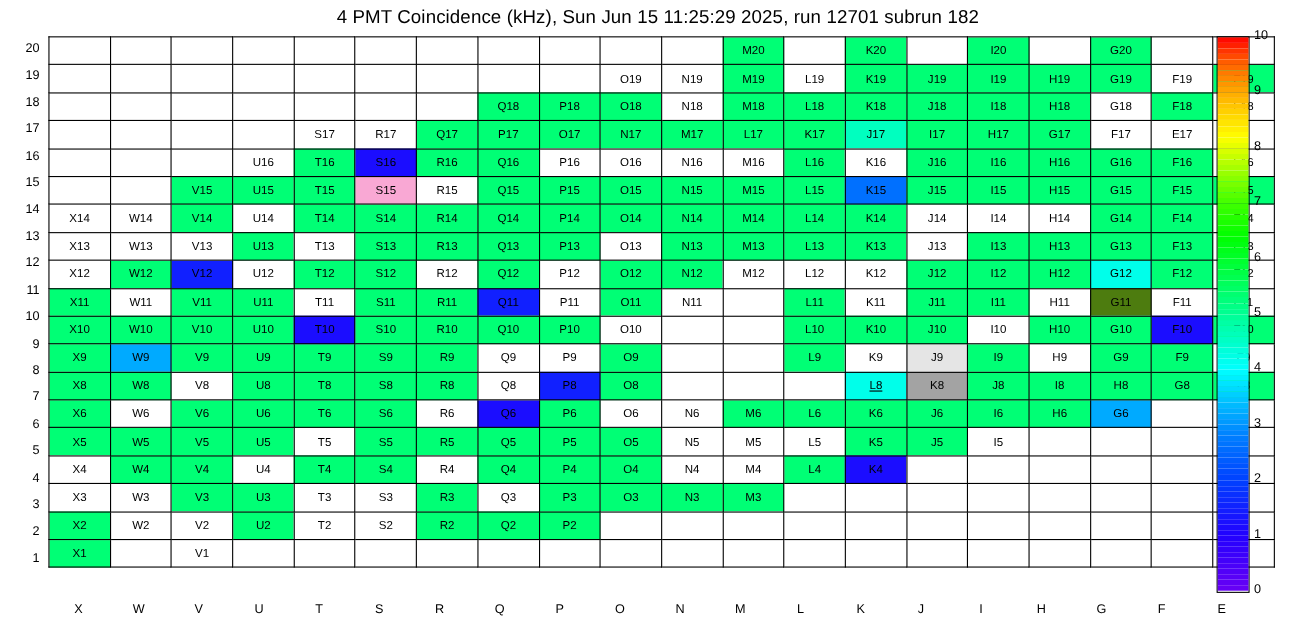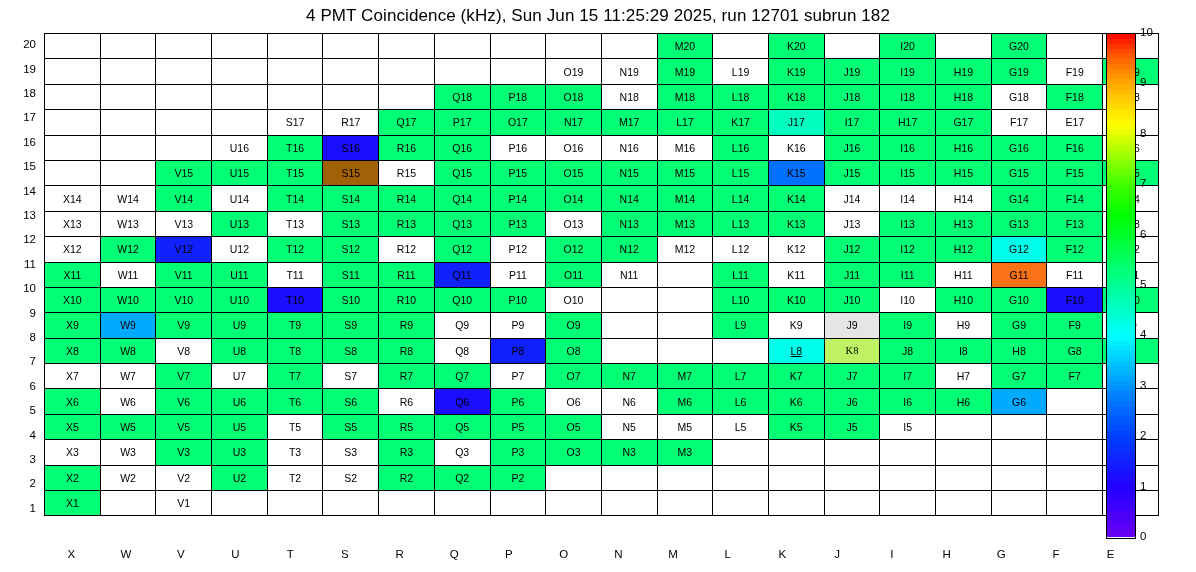--- a/index.html
+++ b/index.html
@@ -161,21 +161,21 @@
             <td class="cell" style="background: rgb(0, 255, 117);">G16</td>
             <td class="cell" style="background: rgb(0, 255, 117);">F16</td>
             <td class="cell">E16</td>
           </tr>
           <tr>
             <td class="cell empty"></td>
             <td class="cell empty"></td>
             <td class="cell" style="background: rgb(0, 255, 117);">V15</td>
             <td class="cell" style="background: rgb(0, 255, 117);">U15</td>
             <td class="cell" style="background: rgb(0, 255, 117);">T15</td>
-            <td class="cell" style="background: #a16207;">S15</td>
+            <td class="cell" style="background: #f9a8d4;">S15</td>
             <td class="cell">R15</td>
             <td class="cell" style="background: rgb(0, 255, 117);">Q15</td>
             <td class="cell" style="background: rgb(0, 255, 117);">P15</td>
             <td class="cell" style="background: rgb(0, 255, 117);">O15</td>
             <td class="cell" style="background: rgb(0, 255, 117);">N15</td>
             <td class="cell" style="background: rgb(0, 255, 117);">M15</td>
             <td class="cell" style="background: rgb(0, 255, 117);">L15</td>
             <td class="cell" style="background: rgb(0, 112, 255);">K15</td>
             <td class="cell" style="background: rgb(0, 255, 117);">J15</td>
             <td class="cell" style="background: rgb(0, 255, 117);">I15</td>
@@ -261,21 +261,21 @@
             <td class="cell" style="background: rgb(17, 32, 255);">Q11</td>
             <td class="cell">P11</td>
             <td class="cell" style="background: rgb(0, 255, 117);">O11</td>
             <td class="cell">N11</td>
             <td class="cell empty"></td>
             <td class="cell" style="background: rgb(0, 255, 117);">L11</td>
             <td class="cell">K11</td>
             <td class="cell" style="background: rgb(0, 255, 117);">J11</td>
             <td class="cell" style="background: rgb(0, 255, 117);">I11</td>
             <td class="cell">H11</td>
-            <td class="cell" style="background: #f97316;">G11</td>
+            <td class="cell" style="background: #4d7c0f;">G11</td>
             <td class="cell">F11</td>
             <td class="cell">E11</td>
           </tr>
           <tr>
             <td class="cell" style="background: rgb(0, 255, 117);">X10</td>
             <td class="cell" style="background: rgb(0, 255, 117);">W10</td>
             <td class="cell" style="background: rgb(0, 255, 117);">V10</td>
             <td class="cell" style="background: rgb(0, 255, 117);">U10</td>
             <td class="cell" style="background: rgb(27, 13, 255);">T10</td>
             <td class="cell" style="background: rgb(0, 255, 117);">S10</td>
@@ -324,48 +324,26 @@
             <td class="cell" style="background: rgb(0, 255, 117);">T8</td>
             <td class="cell" style="background: rgb(0, 255, 117);">S8</td>
             <td class="cell" style="background: rgb(0, 255, 117);">R8</td>
             <td class="cell">Q8</td>
             <td class="cell" style="background: rgb(17, 32, 255);">P8</td>
             <td class="cell" style="background: rgb(0, 255, 117);">O8</td>
             <td class="cell empty"></td>
             <td class="cell empty"></td>
             <td class="cell empty"></td>
             <td class="cell" style="background: rgb(0, 255, 234); text-decoration: underline;">L8</td>
-            <td class="cell" style="background: #bef264; font-family: Liberation Serif, serif;">K8</td>
+            <td class="cell" style="background: #a3a3a3;">K8</td>
             <td class="cell" style="background: rgb(0, 255, 117);">J8</td>
             <td class="cell" style="background: rgb(0, 255, 117);">I8</td>
             <td class="cell" style="background: rgb(0, 255, 117);">H8</td>
             <td class="cell" style="background: rgb(0, 255, 117);">G8</td>
             <td class="cell" style="background: rgb(0, 255, 117);">F8</td>
-          </tr>
-          <tr>
-            <td class="cell">X7</td>
-            <td class="cell">W7</td>
-            <td class="cell" style="background: rgb(0, 255, 117);">V7</td>
-            <td class="cell">U7</td>
-            <td class="cell" style="background: rgb(0, 255, 117);">T7</td>
-            <td class="cell">S7</td>
-            <td class="cell" style="background: rgb(0, 255, 117);">R7</td>
-            <td class="cell" style="background: rgb(0, 255, 117);">Q7</td>
-            <td class="cell">P7</td>
-            <td class="cell" style="background: rgb(0, 255, 117);">O7</td>
-            <td class="cell" style="background: rgb(0, 255, 117);">N7</td>
-            <td class="cell" style="background: rgb(0, 255, 117);">M7</td>
-            <td class="cell" style="background: rgb(0, 255, 117);">L7</td>
-            <td class="cell" style="background: rgb(0, 255, 117);">K7</td>
-            <td class="cell" style="background: rgb(0, 255, 117);">J7</td>
-            <td class="cell" style="background: rgb(0, 255, 117);">I7</td>
-            <td class="cell">H7</td>
-            <td class="cell" style="background: rgb(0, 255, 117);">G7</td>
-            <td class="cell" style="background: rgb(0, 255, 117);">F7</td>
-            <td class="cell empty"></td>
           </tr>
           <tr>
             <td class="cell" style="background: rgb(0, 255, 117);">X6</td>
             <td class="cell">W6</td>
             <td class="cell" style="background: rgb(0, 255, 117);">V6</td>
             <td class="cell" style="background: rgb(0, 255, 117);">U6</td>
             <td class="cell" style="background: rgb(0, 255, 117);">T6</td>
             <td class="cell" style="background: rgb(0, 255, 117);">S6</td>
             <td class="cell">R6</td>
             <td class="cell" style="background: rgb(27, 13, 255);">Q6</td>
@@ -392,20 +370,42 @@
             <td class="cell" style="background: rgb(0, 255, 117);">R5</td>
             <td class="cell" style="background: rgb(0, 255, 117);">Q5</td>
             <td class="cell" style="background: rgb(0, 255, 117);">P5</td>
             <td class="cell" style="background: rgb(0, 255, 117);">O5</td>
             <td class="cell">N5</td>
             <td class="cell">M5</td>
             <td class="cell">L5</td>
             <td class="cell" style="background: rgb(0, 255, 117);">K5</td>
             <td class="cell" style="background: rgb(0, 255, 117);">J5</td>
             <td class="cell">I5</td>
+            <td class="cell empty"></td>
+            <td class="cell empty"></td>
+            <td class="cell empty"></td>
+            <td class="cell empty"></td>
+          </tr>
+          <tr>
+            <td class="cell">X4</td>
+            <td class="cell" style="background: rgb(0, 255, 117);">W4</td>
+            <td class="cell" style="background: rgb(0, 255, 117);">V4</td>
+            <td class="cell">U4</td>
+            <td class="cell" style="background: rgb(0, 255, 117);">T4</td>
+            <td class="cell" style="background: rgb(0, 255, 117);">S4</td>
+            <td class="cell">R4</td>
+            <td class="cell" style="background: rgb(0, 255, 117);">Q4</td>
+            <td class="cell" style="background: rgb(0, 255, 117);">P4</td>
+            <td class="cell" style="background: rgb(0, 255, 117);">O4</td>
+            <td class="cell">N4</td>
+            <td class="cell">M4</td>
+            <td class="cell" style="background: rgb(0, 255, 117);">L4</td>
+            <td class="cell" style="background: rgb(27, 13, 255);">K4</td>
+            <td class="cell empty"></td>
+            <td class="cell empty"></td>
             <td class="cell empty"></td>
             <td class="cell empty"></td>
             <td class="cell empty"></td>
             <td class="cell empty"></td>
           </tr>
           <tr>
             <td class="cell">X3</td>
             <td class="cell">W3</td>
             <td class="cell" style="background: rgb(0, 255, 117);">V3</td>
             <td class="cell" style="background: rgb(0, 255, 117);">U3</td>

